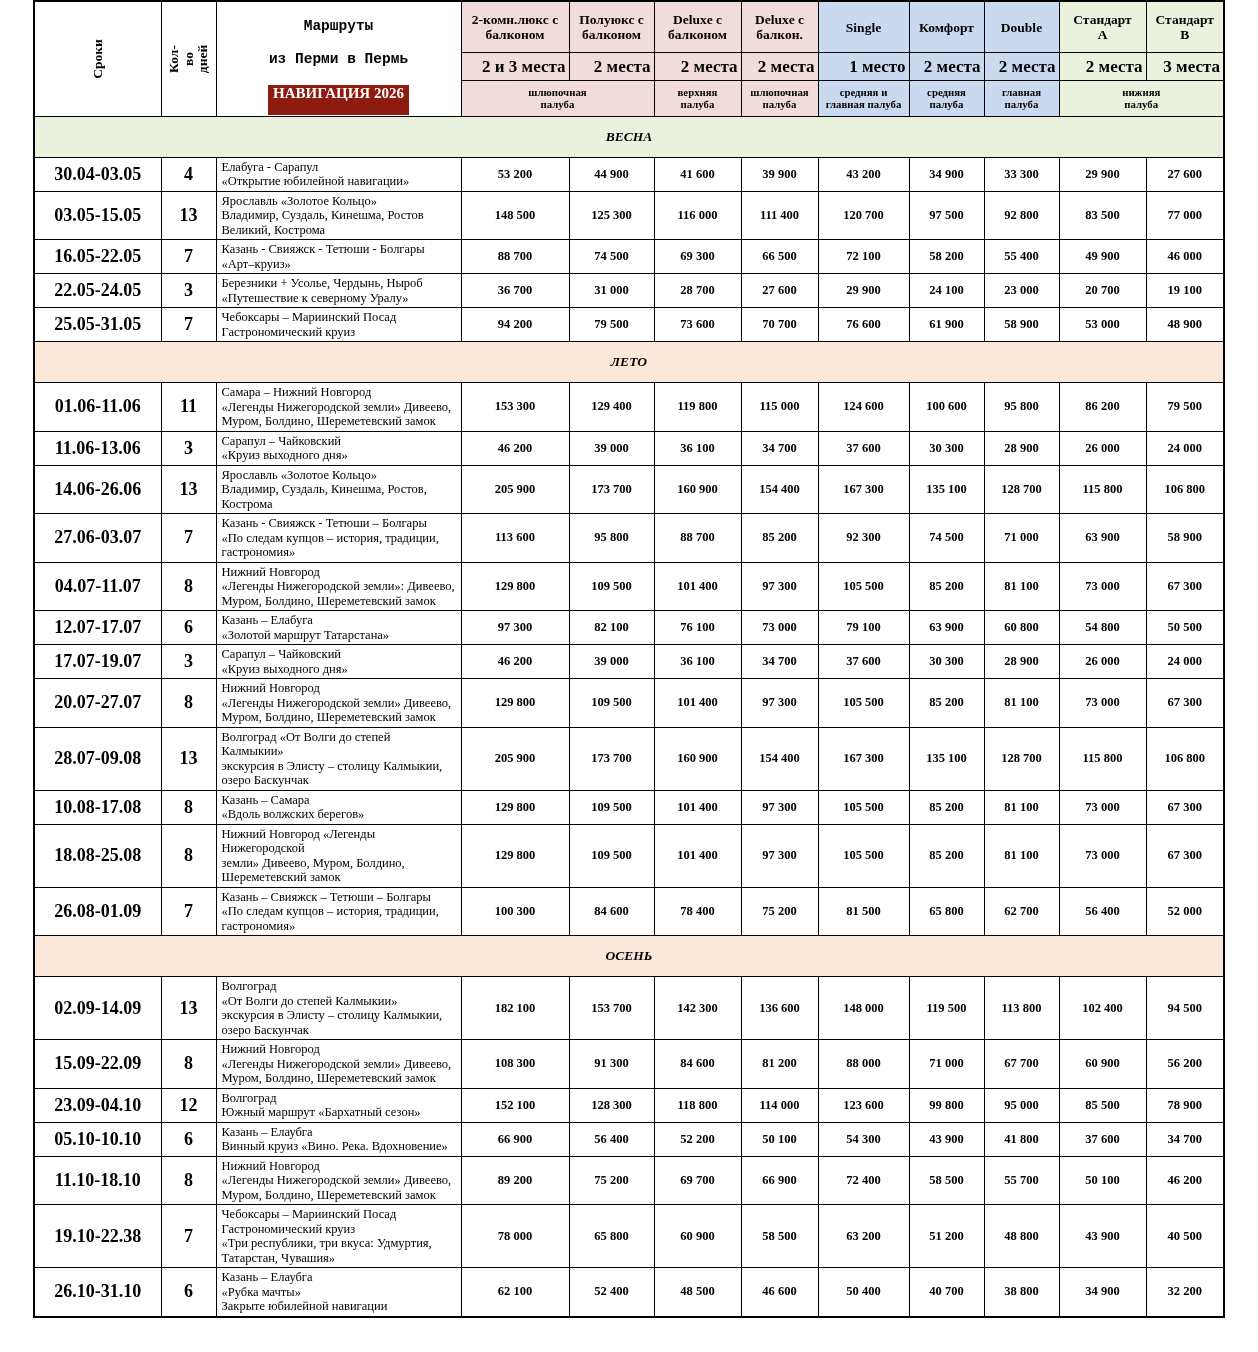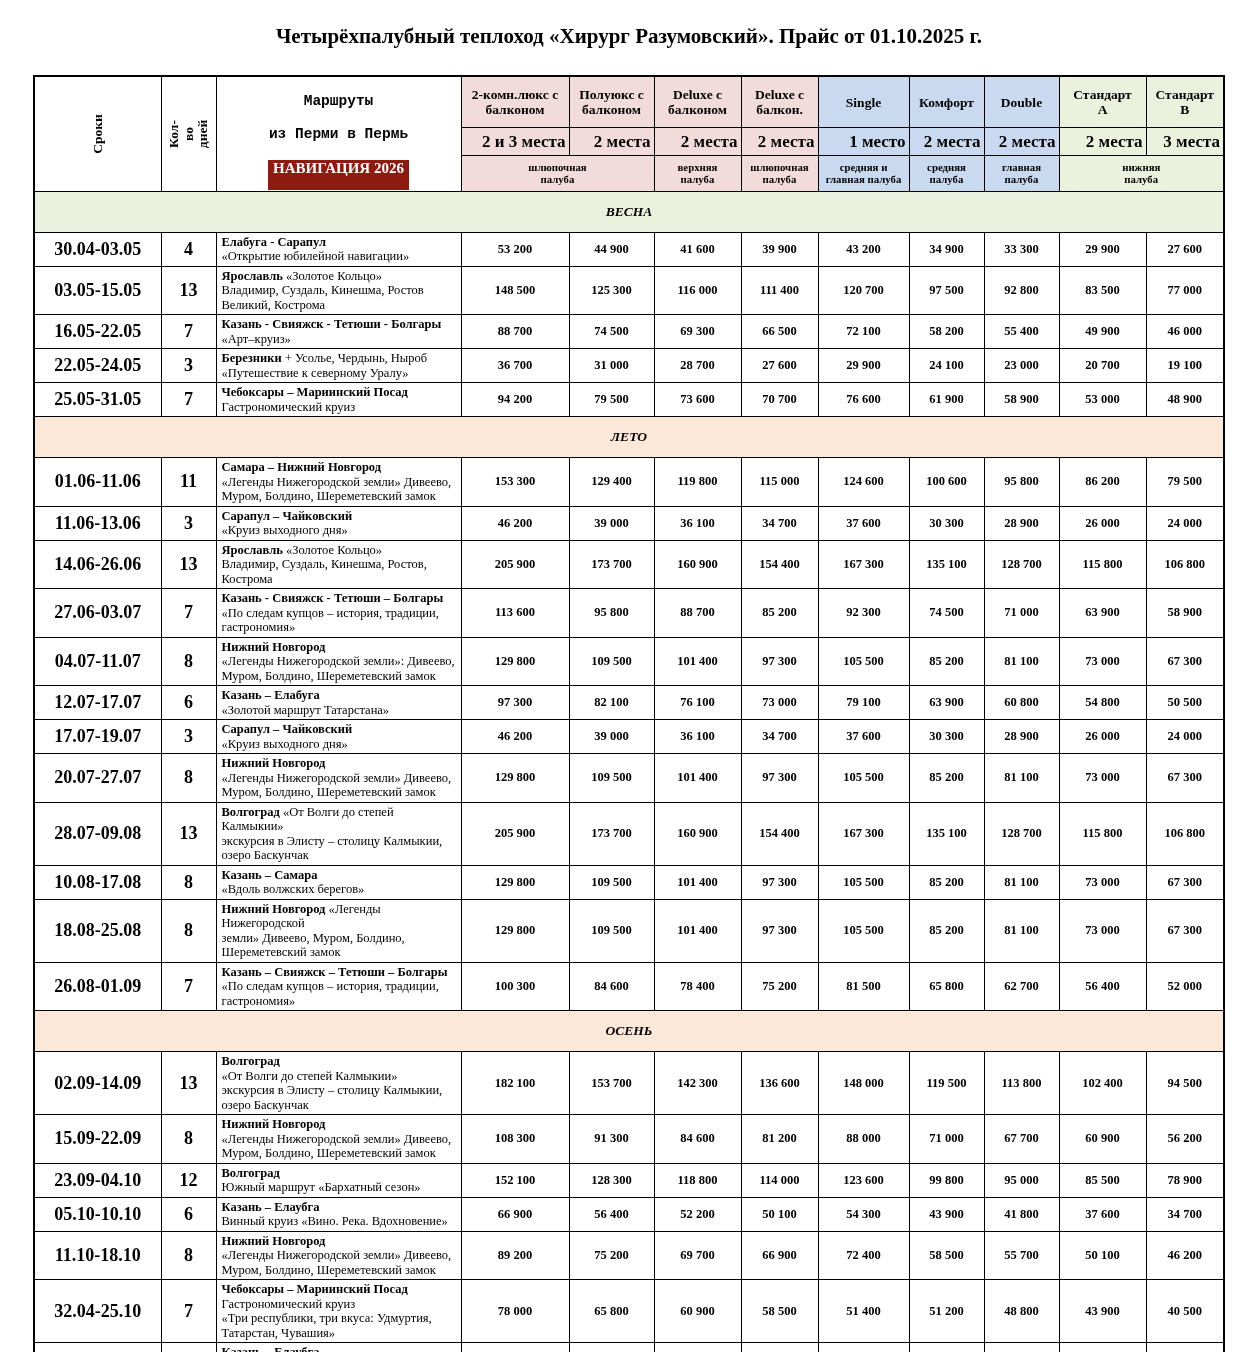--- a/index.html
+++ b/index.html
@@ -26,30 +26,29 @@
 
   .routes-head { font-size: 14.5px; line-height: 1.22; font-family: Liberation Mono, monospace; }
   .badge { display: inline-block; background: var(--badge); color: #fff; padding: 0 5px 13px; font-size: 15px; margin-top: 1px; font-weight: 700; }
 
   .season-cell { text-align: center; font-weight: 700; font-style: italic; font-size: 13.5px; height: 19px; padding: 12px 2px; }
   .tone-green .season-cell { background: var(--band-green); }
   .tone-peach .season-cell { background: var(--band-peach); }
 
   .c-dates, .c-days { font-weight: 700; font-size: 18px; text-align: center; }
   .c-route { font-size: 12.5px; line-height: 1.16; padding: 2px 5px; text-align: left; }
-  .route-title { font-weight: 700; }
+  .route-title { font-weight: 400; }
   .route-desc { white-space: pre-line; }
   .c-price { font-weight: 700; font-size: 12.5px; text-align: center; }
 </style>
 </head>
 <body>
 
 <div class="page">
 
-  <h1 class="title">Четырёхпалубный теплоход «Хирург Разумовский». Прайс от 01.10.2025 г.</h1>
 
   <table class="price">
     <colgroup>
       <col style="width:127px">
         <col style="width:55px">
         <col style="width:245px">
       <col style="width:108px">
         <col style="width:85px">
         <col style="width:87px">
         <col style="width:77px">
@@ -455,31 +454,31 @@
           <td class="c-price">75 200</td>
           <td class="c-price">69 700</td>
           <td class="c-price">66 900</td>
           <td class="c-price">72 400</td>
           <td class="c-price">58 500</td>
           <td class="c-price">55 700</td>
           <td class="c-price">50 100</td>
           <td class="c-price">46 200</td>
         </tr>
         <tr class="trip-row">
-          <td class="c-dates">32.04-25.10</td>
+          <td class="c-dates">19.10-22.38</td>
           <td class="c-days">7</td>
           <td class="c-route"><span class="route-title">Чебоксары – Мариинский Посад</span><span class="route-desc">
 Гастрономический круиз
 «Три республики, три вкуса: Удмуртия,
 Татарстан, Чувашия»</span></td>
           <td class="c-price">78 000</td>
           <td class="c-price">65 800</td>
           <td class="c-price">60 900</td>
           <td class="c-price">58 500</td>
-          <td class="c-price">51 400</td>
+          <td class="c-price">63 200</td>
           <td class="c-price">51 200</td>
           <td class="c-price">48 800</td>
           <td class="c-price">43 900</td>
           <td class="c-price">40 500</td>
         </tr>
         <tr class="trip-row">
           <td class="c-dates">26.10-31.10</td>
           <td class="c-days">6</td>
           <td class="c-route"><span class="route-title">Казань – Елаубга</span><span class="route-desc">
 «Рубка мачты»

